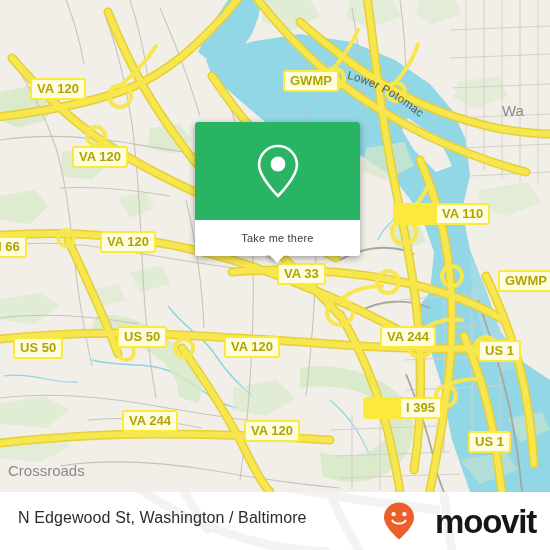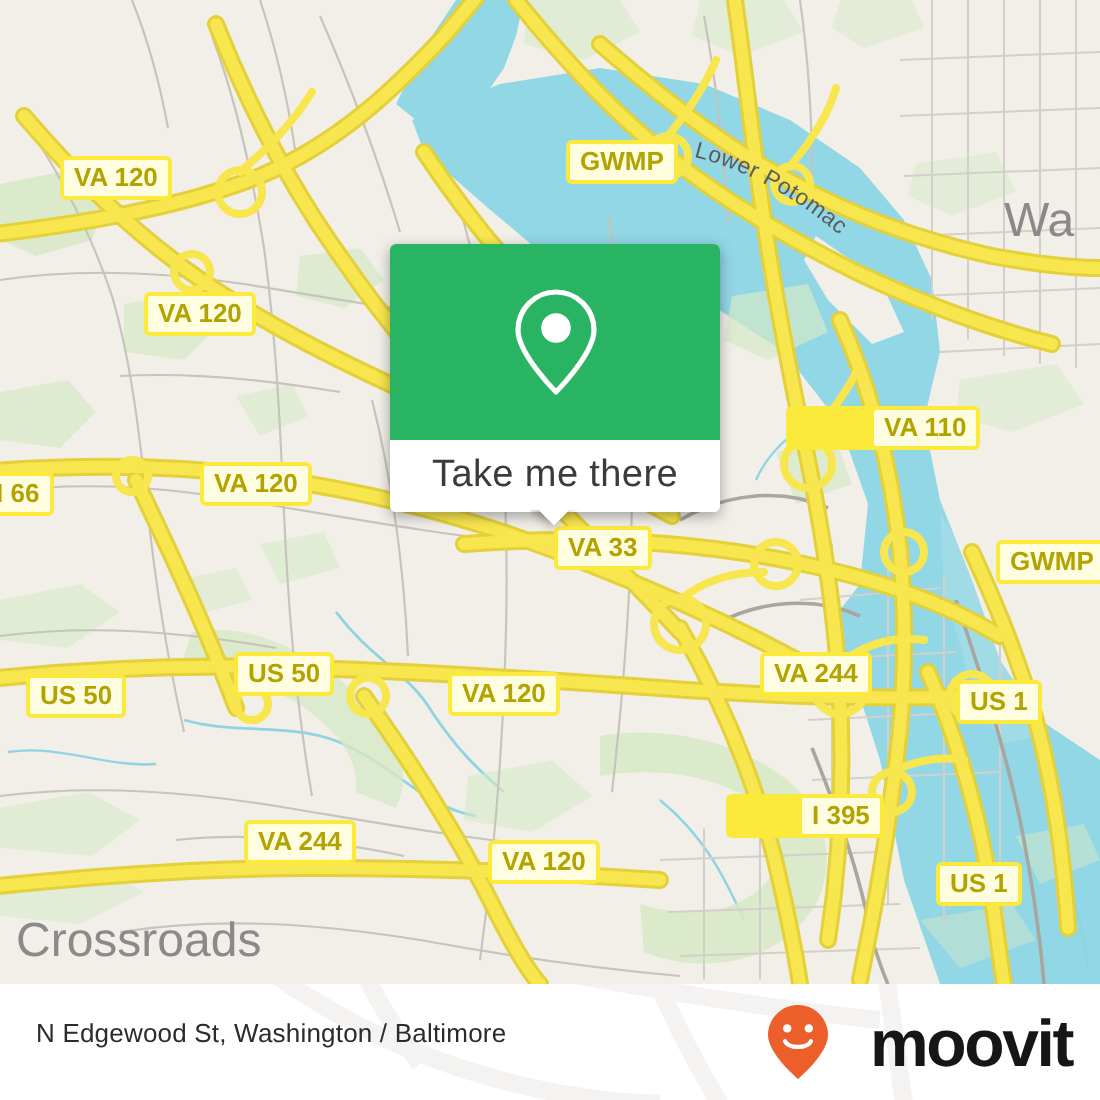--- a/index.html
+++ b/index.html
@@ -11,50 +11,50 @@
   .map{position:absolute;left:0;top:0;width:550px;height:492px;overflow:hidden;
        background:#f2efe9;}
   .map svg{position:absolute;left:0;top:0;}
 
   .attrib{position:absolute;left:7px;top:471px;font-size:12.5px;color:#333;
           letter-spacing:0.1px;z-index:40;white-space:nowrap;}
 
   
   .place{position:absolute;color:#8d8d8d;font-size:15px;line-height:15px;
          font-weight:400;z-index:22;white-space:nowrap;}
-  .place.big{font-size:24px;line-height:21px;color:#8a8a8a;}
+  .place.big{font-size:15px;line-height:21px;color:#8a8a8a;}
 
   
   .shield{position:absolute;z-index:30;background:#fbe93c;
           border:2.5px solid #fbe93c;border-radius:3px;
           padding:0;box-sizing:border-box;}
   .shield i{display:block;background:#fffde0;border-radius:1px;
             color:#b2a300;font-style:normal;font-weight:bold;font-size:13px;
             line-height:18px;padding:0 5px;white-space:nowrap;
             text-align:center;}
 
   
   .card{position:absolute;left:195px;top:122px;width:165px;z-index:60;
         border-radius:3px;box-shadow:0 2px 7px rgba(0,0,0,.35);
         background:#fff;overflow:visible;}
   .card-top{height:98px;border-radius:3px 3px 0 0;display:flex;
             align-items:center;justify-content:center;}
   .card-bot{height:36px;border-radius:0 0 3px 3px;background:#fff;
             display:flex;align-items:center;justify-content:center;position:relative;}
-  .card-bot span{font-size:19px;color:#3b3b3b;letter-spacing:.2px;}
+  .card-bot span{font-size:11px;color:#3b3b3b;letter-spacing:.2px;}
   .tail{position:absolute;left:50%;margin-left:-13px;bottom:-12px;width:26px;height:13px;
         overflow:hidden;}
   .tail:after{content:"";position:absolute;left:3px;top:-14px;width:18px;height:18px;
         background:#fff;transform:rotate(45deg);box-shadow:0 2px 5px rgba(0,0,0,.28);}
 
   
   .footer{position:absolute;left:0;top:492px;width:550px;height:58px;background:#fff;
           overflow:hidden;z-index:70;}
   .footer .wm{position:absolute;left:0;top:-100px;width:550px;height:160px;opacity:.5;}
-  .footer-title{position:absolute;left:18px;top:17px;font-size:13px;color:#2b2b2b;
+  .footer-title{position:absolute;left:18px;top:17px;font-size:16px;color:#2b2b2b;
                 letter-spacing:.1px;white-space:nowrap;}
   .logo{position:absolute;right:14px;top:10px;height:38px;display:flex;align-items:center;gap:17px;}
   .logo-word{font-size:33px;line-height:33px;color:#161616;font-weight:bold;
              letter-spacing:-1.2px;margin-left:2px;}
 </style>
 </head>
 <body>
 
 <div class="screen">
 

